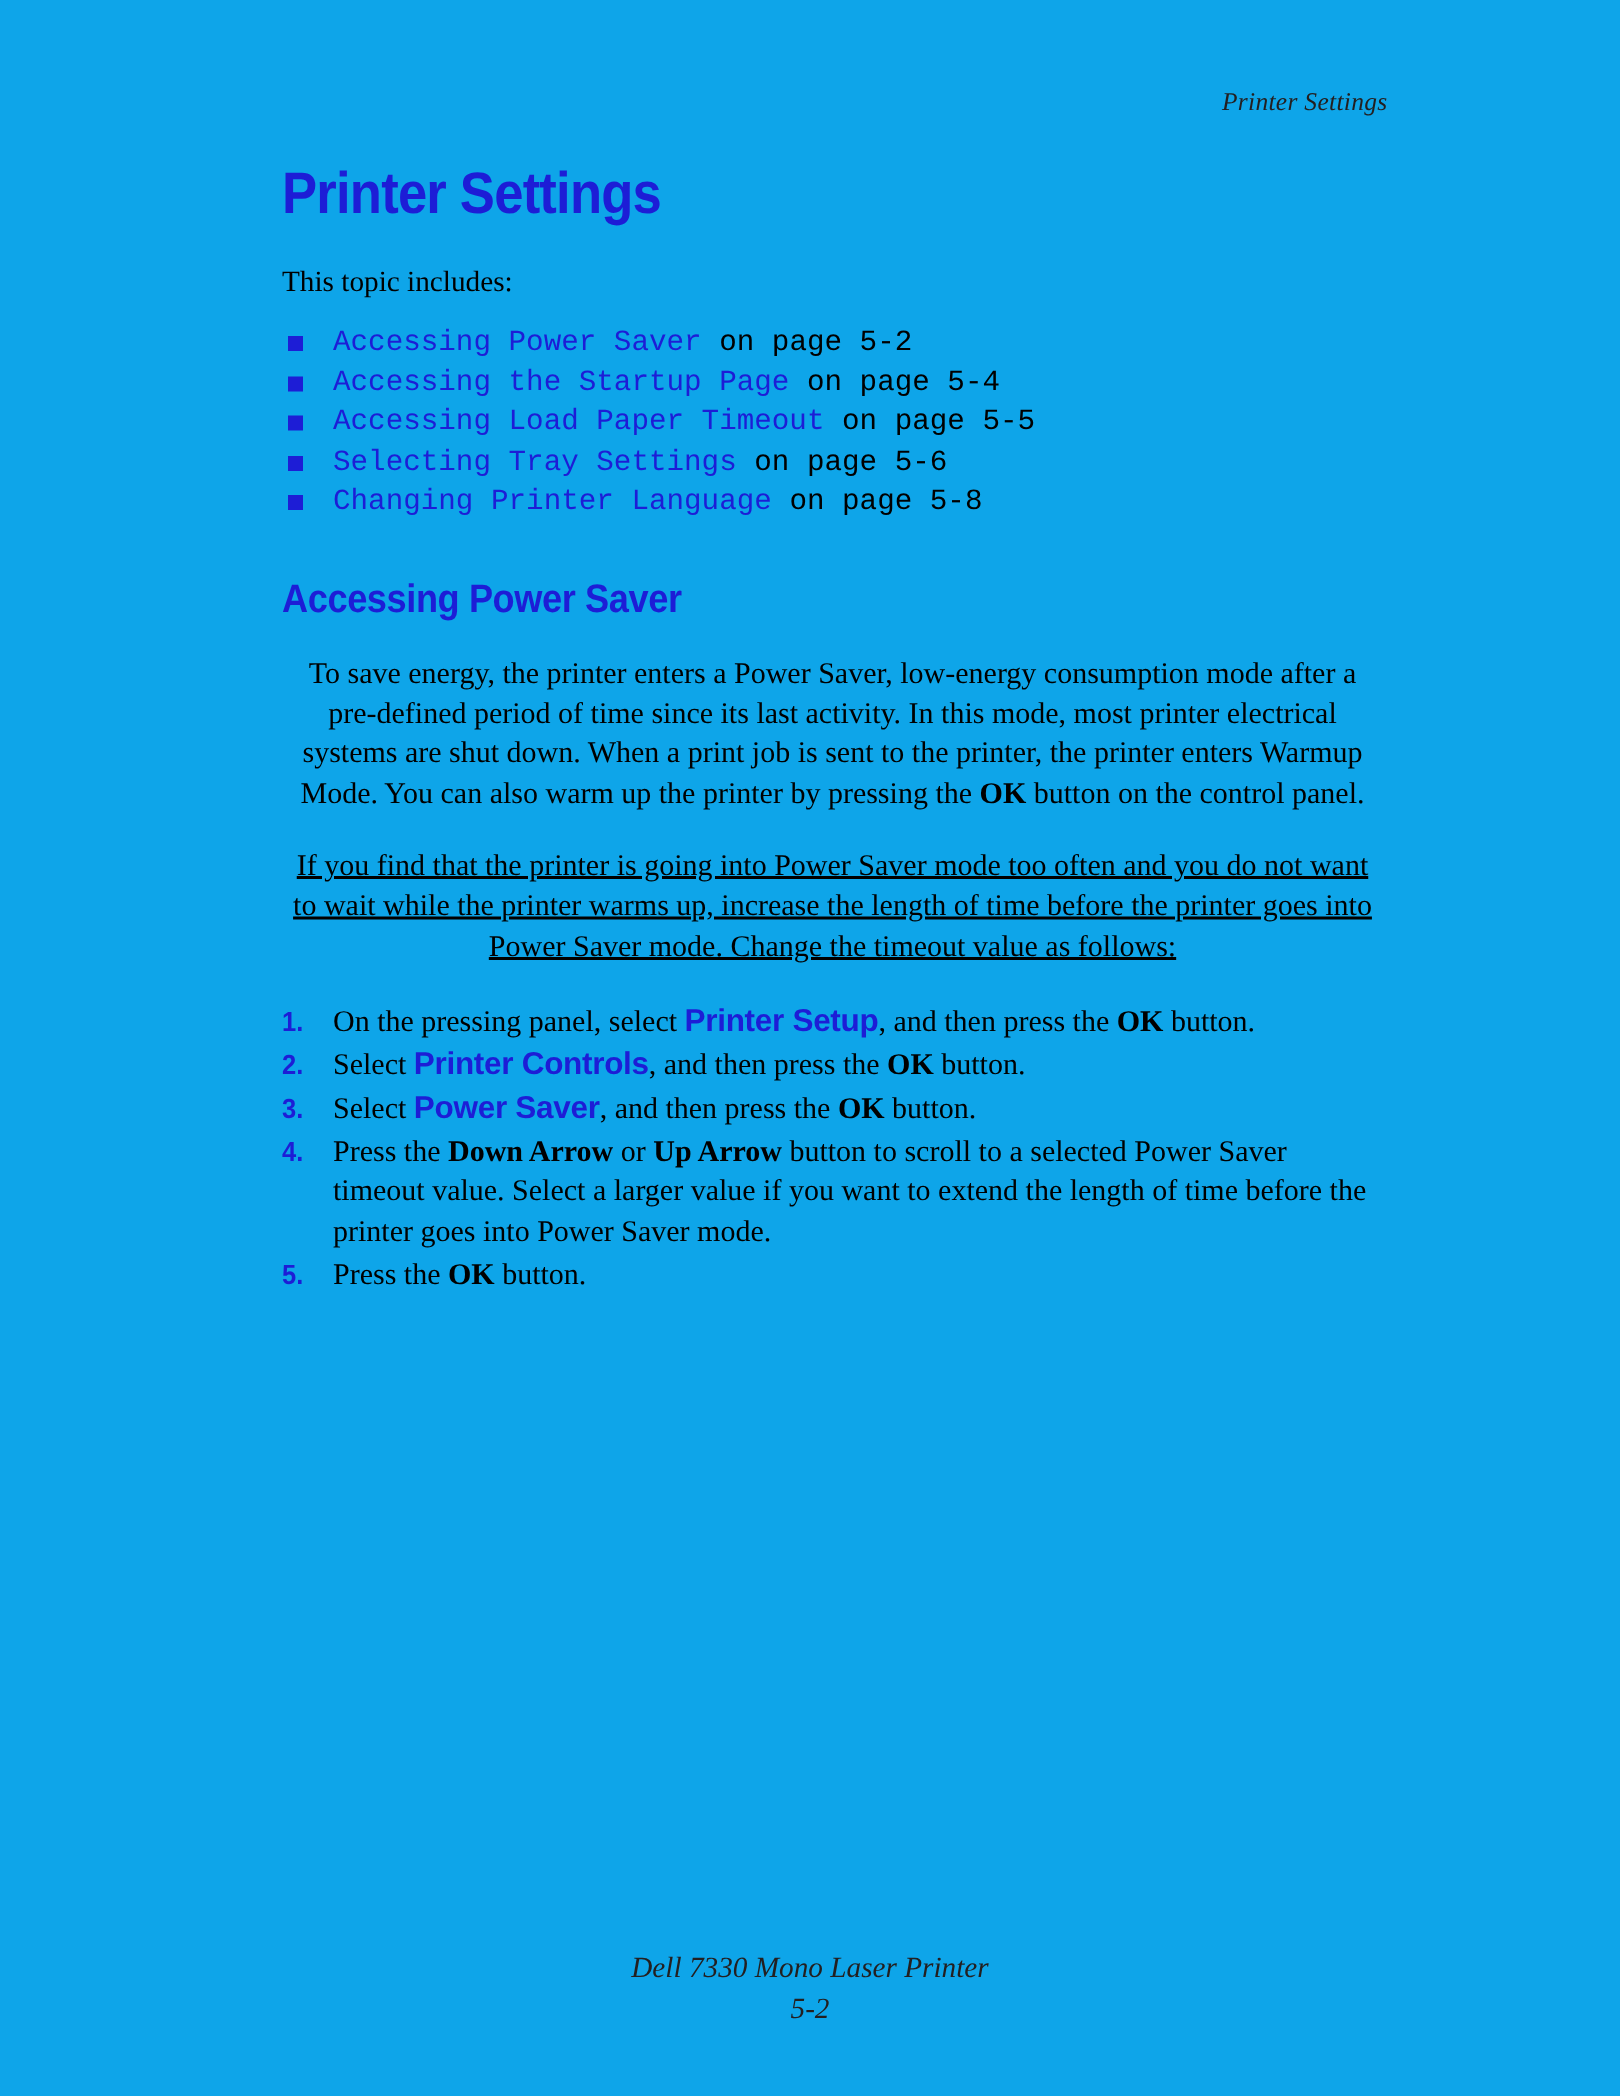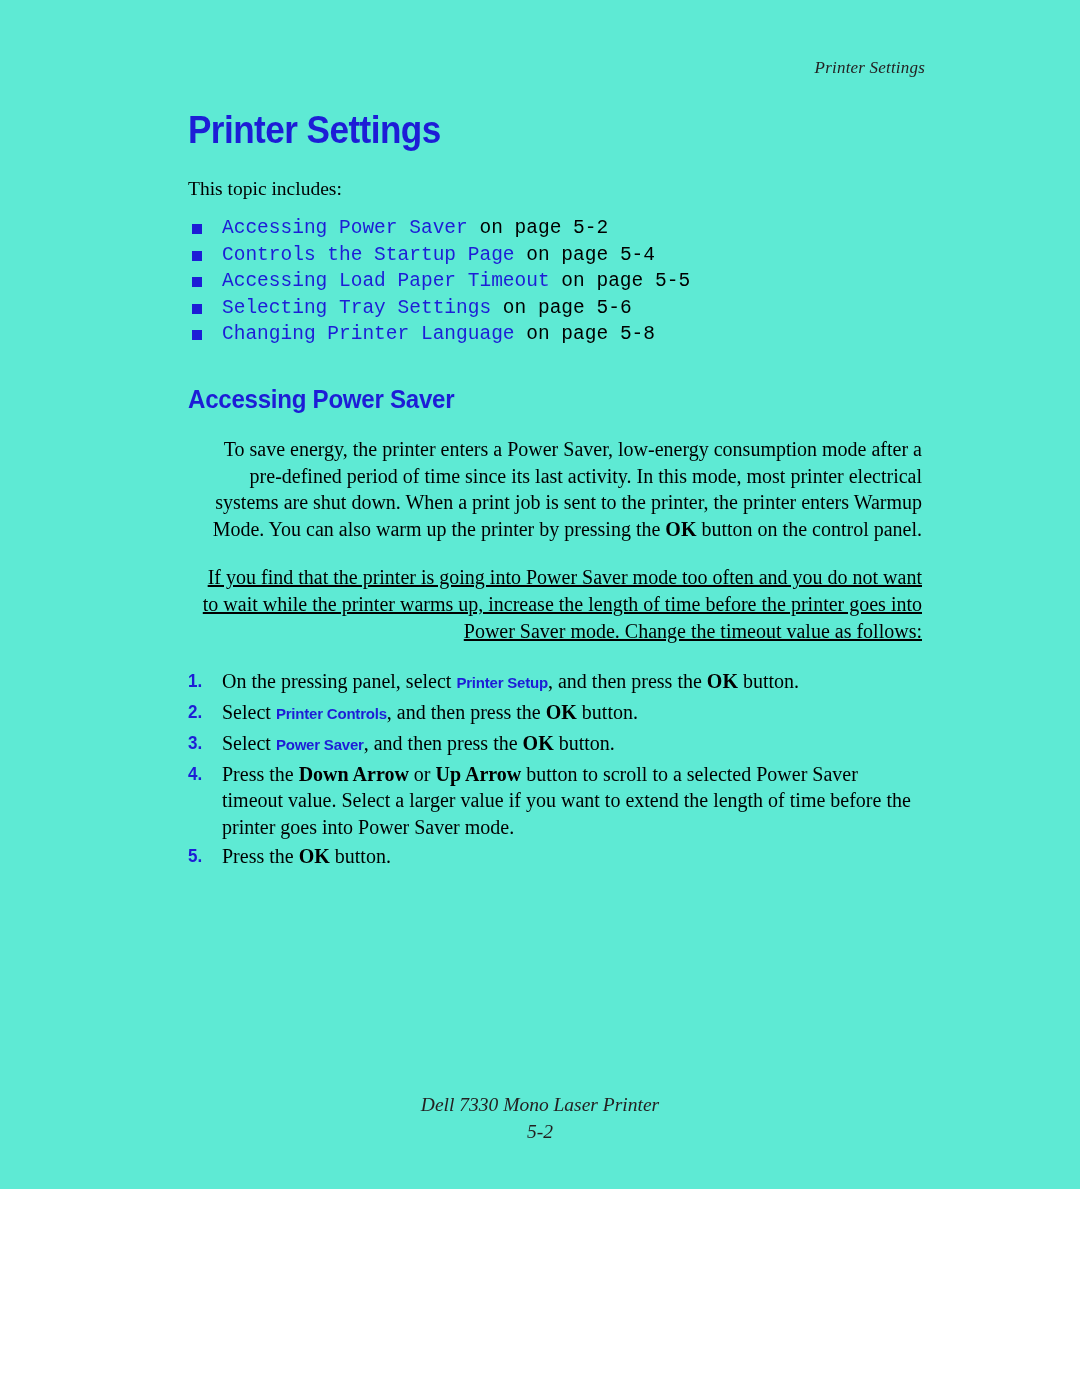--- a/index.html
+++ b/index.html
@@ -3,22 +3,22 @@
 <meta charset="utf-8">
 <style>
   html, body {
     margin: 0;
     padding: 0;
     background: #ffffff;
   }
   .page {
     position: relative;
     width: 1080px;
-    height: 1189px;
-    background: #5eead4;
+    height: 1397px;
+    background: #0ea5e9;
     font-family: "Liberation Serif", "DejaVu Serif", serif;
     color: #000000;
     overflow: hidden;
   }
 
   
   .running-header {
     position: absolute;
     top: 58px;
     right: 155px;
@@ -99,21 +99,21 @@
     transform-origin: left center;
     margin: 0 0 22px 0;
     white-space: nowrap;
   }
 
   
   .body-para {
     font-size: 20px;
     line-height: 26.6px;
     margin: 2px 0 22px 0;
-    text-align: right;
+    text-align: center;
   }
   .body-para.tight {
     margin-bottom: 24px;
     text-decoration: underline;
   }
   b.ui-key {
     font-weight: bold;
   }
 
   
@@ -136,21 +136,21 @@
     font-family: "Liberation Sans", "DejaVu Sans", sans-serif;
     font-weight: bold;
     font-size: 18.5px;
     color: #1d1dd6;
     transform: scaleX(0.92);
     transform-origin: left top;
   }
   .ui-term {
     font-family: "Liberation Sans", "DejaVu Sans", sans-serif;
     font-weight: bold;
-    font-size: 15px;
+    font-size: 21px;
     color: #1d1dd6;
     letter-spacing: -0.2px;
   }
 
   
   .footer {
     position: absolute;
     left: 0;
     right: 0;
     bottom: 44px;
@@ -177,21 +177,21 @@
 
     <p class="intro-line">This topic includes:</p>
 
     <ul class="topic-list">
       <li class="topic-item">
         <span class="topic-bullet"></span>
         <span class="topic-link">Accessing Power Saver</span><span class="topic-tail"> on page 5-2</span>
       </li>
       <li class="topic-item">
         <span class="topic-bullet"></span>
-        <span class="topic-link">Controls the Startup Page</span><span class="topic-tail"> on page 5-4</span>
+        <span class="topic-link">Accessing the Startup Page</span><span class="topic-tail"> on page 5-4</span>
       </li>
       <li class="topic-item">
         <span class="topic-bullet"></span>
         <span class="topic-link">Accessing Load Paper Timeout</span><span class="topic-tail"> on page 5-5</span>
       </li>
       <li class="topic-item">
         <span class="topic-bullet"></span>
         <span class="topic-link">Selecting Tray Settings</span><span class="topic-tail"> on page 5-6</span>
       </li>
       <li class="topic-item">

